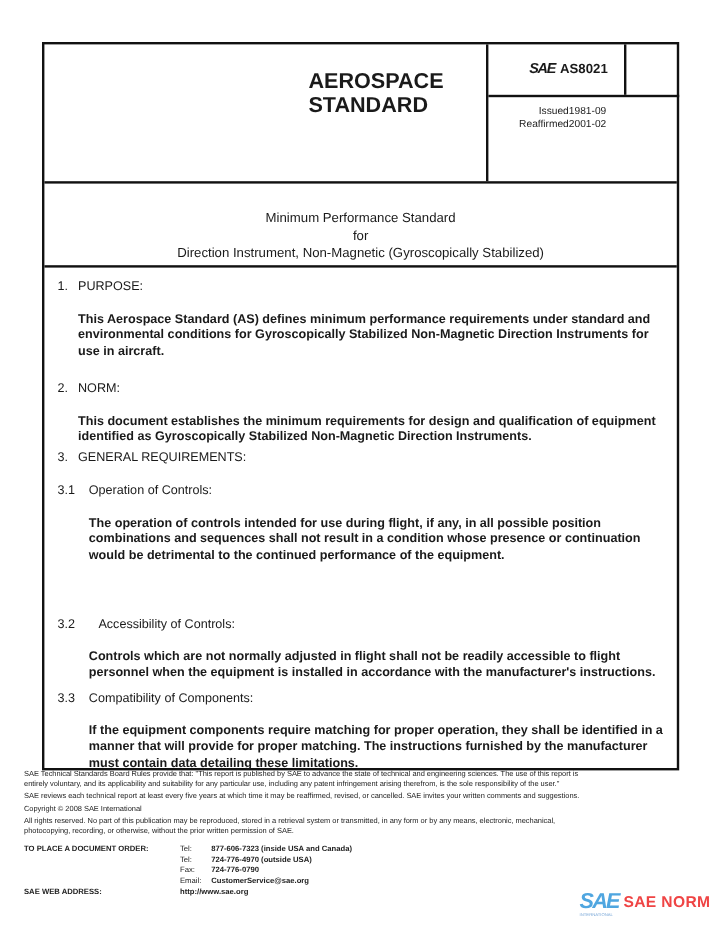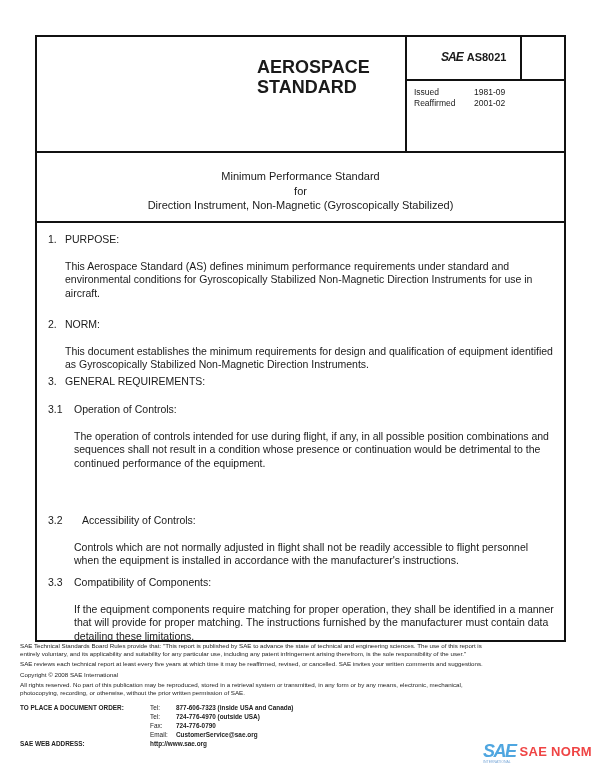--- a/index.html
+++ b/index.html
@@ -21,32 +21,32 @@
     .doc-type { position: absolute; left: 220px; top: 20px; font-size: 18px; font-weight: bold; line-height: 20px; text-align: left; }
     .code-cell {
       position: absolute; left: 368px; top: 0; width: 159px; height: 114px; border-left: 2px solid #111;
     }
     .code-top { position: absolute; left: 0; top: 0; width: 159px; height: 42px; border-bottom: 2px solid #111; }
     .code-num { position: absolute; left: 0; top: 0; width: 113px; height: 42px; border-right: 2px solid #111; }
     .code-text { position: absolute; left: 5px; top: 13px; font-size: 11px; font-weight: bold; white-space: nowrap; margin-left: 29px; }
     .code-sae { font-style: italic; letter-spacing: -1px; font-size: 12px; margin-right: 4px; }
     .code-blank { position: absolute; left: 115px; top: 0; width: 44px; height: 42px; }
     .dates { position: absolute; left: 7px; top: 50px; font-size: 8.5px; line-height: 11px; }
-    .dates-row { display: flex; }
+    .dates-row { display: flex; text-align: right; }
     .dates-label { width: 60px; }
     .title-block {
       position: absolute; left: 0; top: 116px; width: 527px; height: 68px; border-bottom: 2px solid #111;
       text-align: center; font-size: 11px; line-height: 14.5px;
     }
-    .title-inner { padding-top: 16px; }
+    .title-inner { padding-top: 22px; }
     .body { position: absolute; left: 0; top: 186px; width: 527px; font-size: 10.5px; line-height: 13.3px; }
     .sec { position: absolute; left: 0; width: 527px; }
     .h-num { position: absolute; left: 0; }
     .h-text { position: absolute; }
-    .para { position: absolute; left: 28px; width: 490px; }
+    .para { position: absolute; left: 28px; width: 490px; font-weight: bold; }
     .footer { position: absolute; left: 20px; top: 642px; width: 572px; font-size: 6.2px; line-height: 8.2px; color: #222; }
     .f-line { white-space: nowrap; overflow: hidden; }
     .order { position: absolute; left: 20px; top: 703px; font-size: 6.4px; line-height: 9px; color: #222; font-weight: bold; }
     .order-row { display: flex; }
     .order-label { width: 130px; }
     .order-type { width: 26px; font-weight: normal; }
     .order-val { }
     .brand {
       position: absolute; left: 483px; top: 742px; display: flex; align-items: flex-end;
     }

